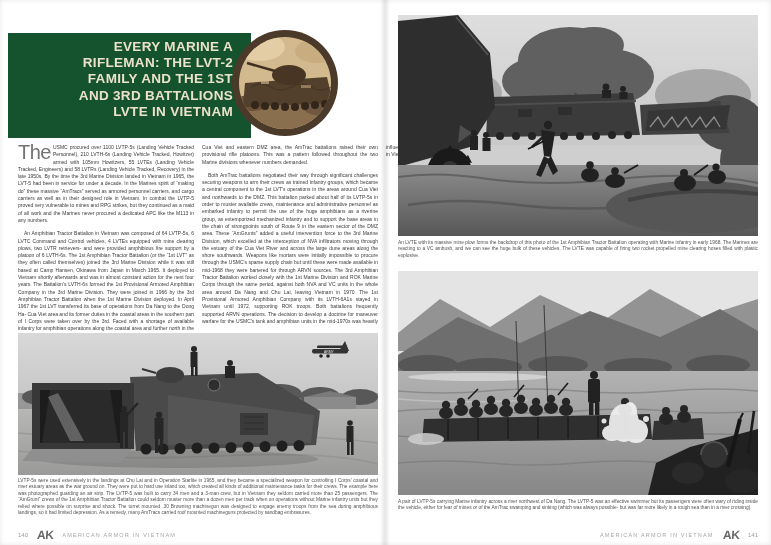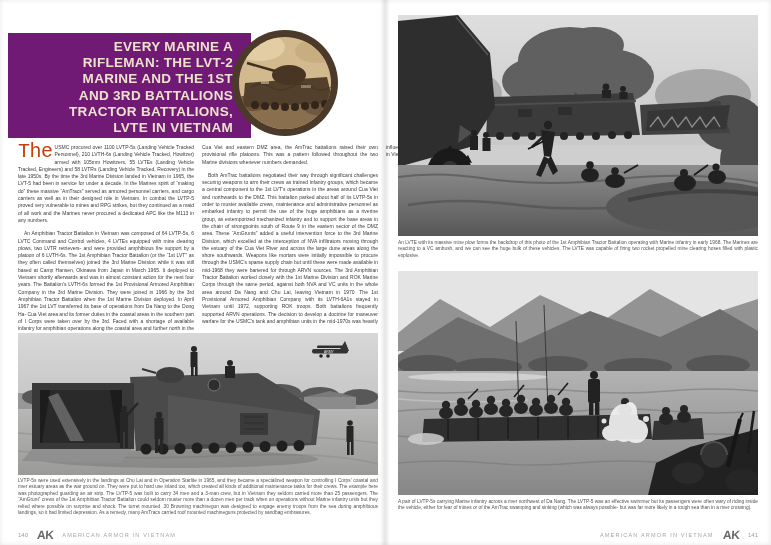--- a/index.html
+++ b/index.html
@@ -2,32 +2,32 @@
 <html><head>
 <meta charset="utf-8">
 <style>
   html,body{margin:0;padding:0;background:#ffffff;}
   .spread{position:relative;width:771px;height:545px;background:#ffffff;overflow:hidden;
           font-family:"Liberation Sans",sans-serif;box-shadow:inset 0 0 5px rgba(0,0,0,.10);}
   .gutter{position:absolute;left:380px;top:0;width:10px;height:545px;
           background:linear-gradient(90deg,rgba(0,0,0,0),rgba(0,0,0,.10) 50%,rgba(0,0,0,0));}
 
   
-  .title-box{position:absolute;left:8px;top:33px;width:243px;height:105px;background:#701a75;}
+  .title-box{position:absolute;left:8px;top:33px;width:243px;height:105px;background:#14532d;}
   .title-box .tline{ text-align:right;color:#ece2cc;font-weight:700;font-size:13.5px;line-height:16.2px;
           letter-spacing:.3px;padding-right:18px;white-space:nowrap;}
   .title-box .pad{height:6px;}
   .inset-circle{position:absolute;left:231px;top:29px;width:108px;height:108px;}
 
   .body-text{position:absolute;left:18px;top:144px;width:360px;height:192px;
           column-count:2;column-gap:8px;column-fill:auto;
           font-size:5px;line-height:7.3px;color:#3a3a3a;text-align:justify;}
   .body-text p{margin:0 0 6px 0;}
   .body-text p.indent{text-indent:6px;}
-  .dropcap{float:left;font-size:20px;line-height:14px;padding:1px 2px 0 0;color:#c2410c;letter-spacing:-.5px;font-family:Liberation Mono, monospace;}
+  .dropcap{float:left;font-size:20px;line-height:14px;padding:1px 2px 0 0;color:#737373;letter-spacing:-.5px;}
 
   .photo{position:absolute;overflow:hidden;background:#cfcfcf;}
   .photo svg{display:block;width:100%;height:100%;}
   .photo-left{left:18px;top:333px;width:360px;height:142px;}
   .caption{position:absolute;font-size:4.8px;line-height:6.4px;color:#525252;text-align:justify;}
   .caption-left{left:18px;top:478px;width:360px;}
 
   .footer{position:absolute;top:528px;display:flex;align-items:center;gap:9px;}
   .footer-left{left:18px;}
   .footer-right{right:13px;}
@@ -43,23 +43,22 @@
 </style>
 </head>
 <body>
 
 <div class="spread">
 
   <div class="title-box">
     <div class="pad"></div>
     <div class="tline">EVERY MARINE A</div>
     <div class="tline">RIFLEMAN: THE LVT-2</div>
-    <div class="tline">MARINE AND THE 1ST</div>
+    <div class="tline">FAMILY AND THE 1ST</div>
     <div class="tline">AND 3RD BATTALIONS</div>
-    <div class="tline">TRACTOR BATTALIONS,</div>
     <div class="tline">LVTE IN VIETNAM</div>
   </div>
 
   <div class="inset-circle">
     <svg viewBox="0 0 108 108">
       <defs>
           <clipPath id="cclip">
             <circle cx="54" cy="54" r="46"></circle>
           </clipPath>
         </defs>

